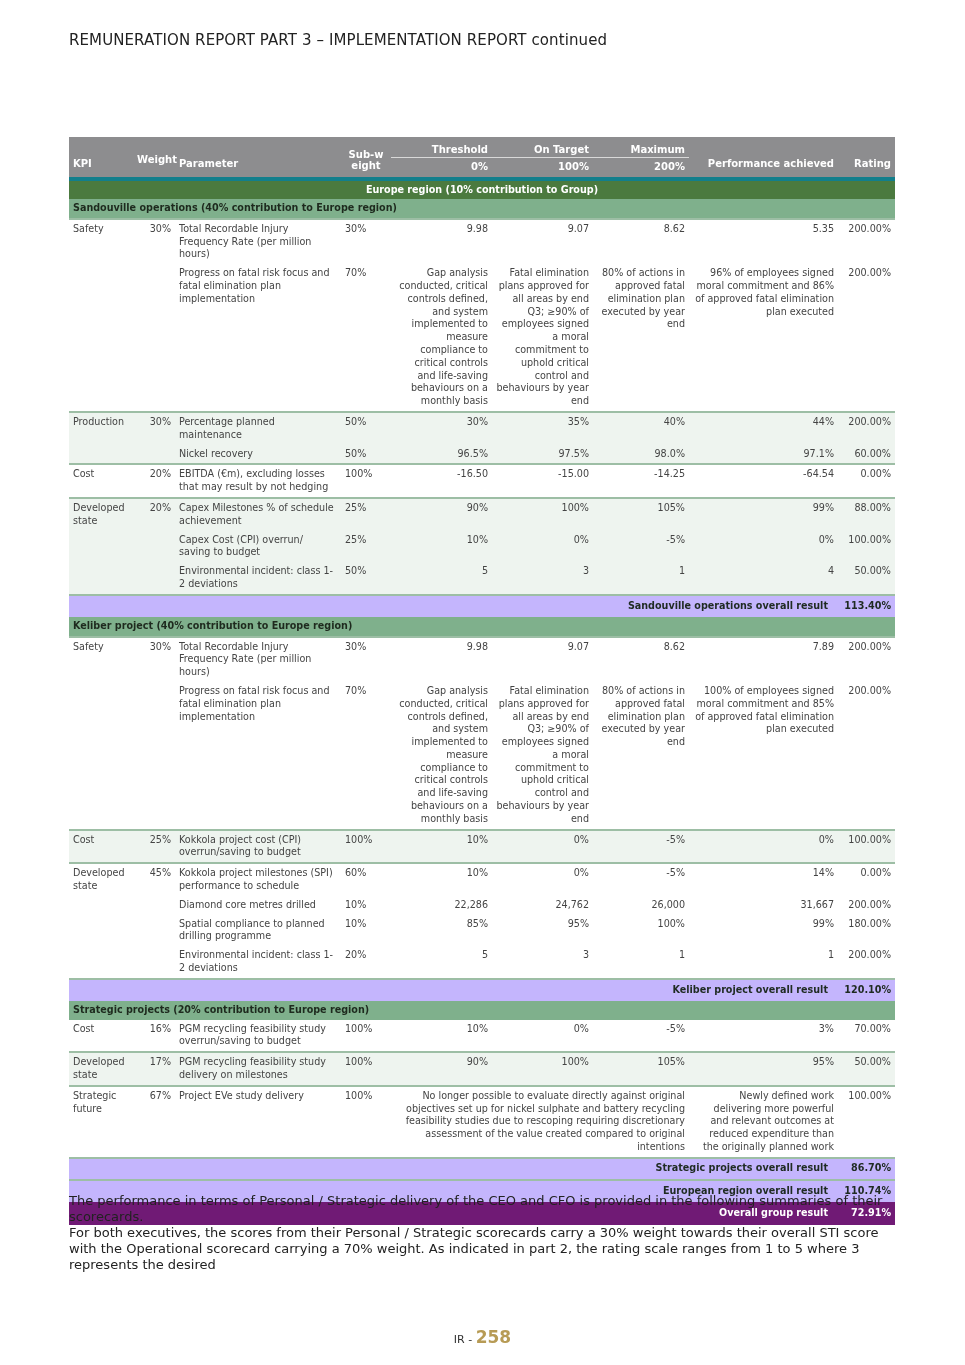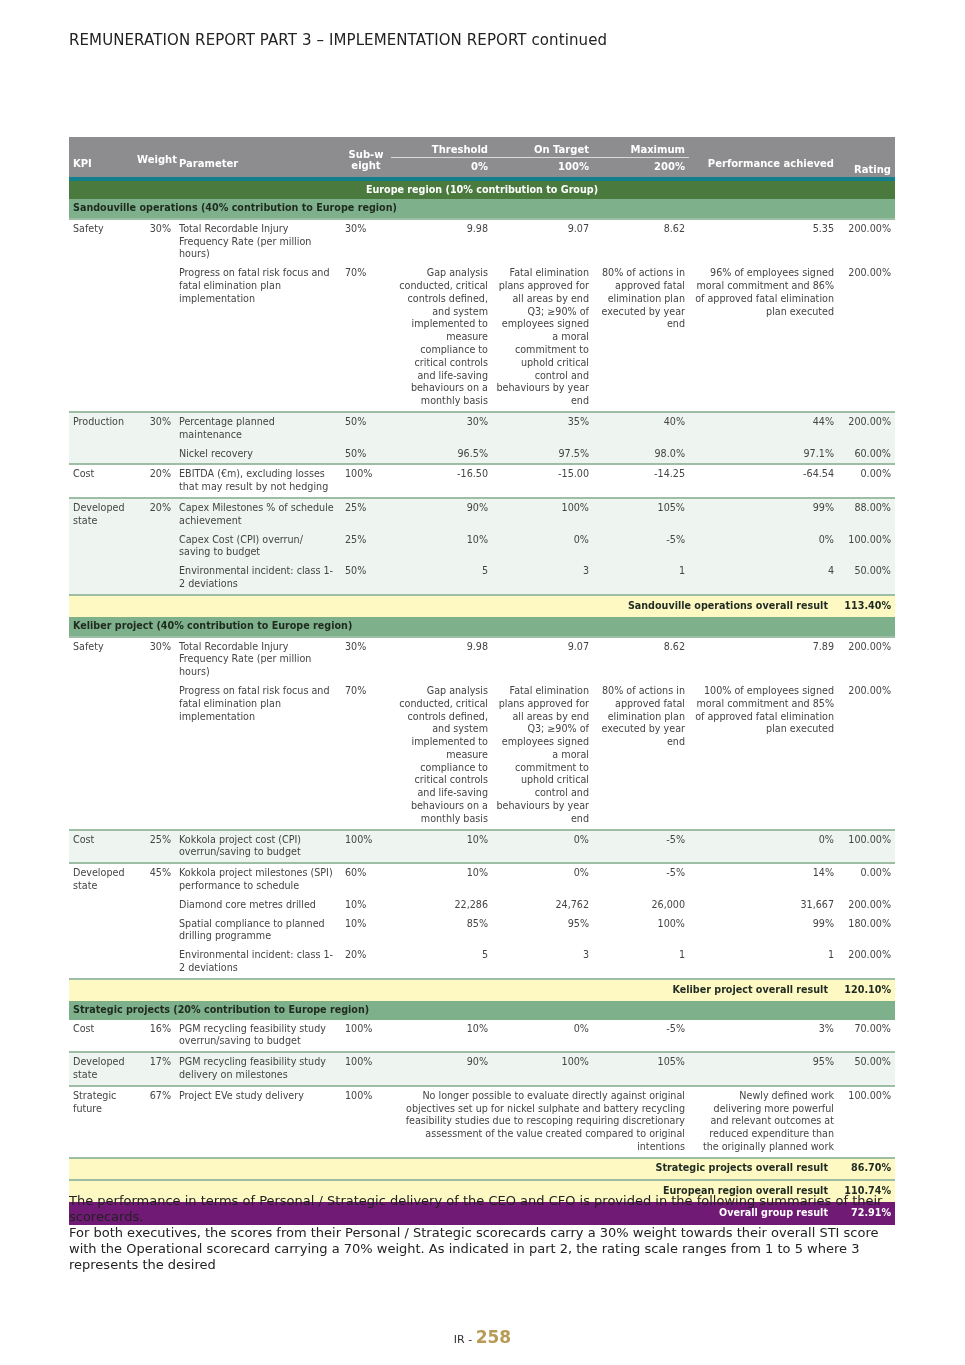--- a/index.html
+++ b/index.html
@@ -23,21 +23,21 @@
   .hdr-band-top { border-bottom: 1px solid #d9d9d9; }
   .r { text-align: right; }
   .l { text-align: left; }
   .c { text-align: center; }
   .teal-band td { background: #127f8c; height: 4px; padding: 0; }
   .region-row td { background: #4b7a3f; color: #fff; font-weight: bold; height: 18px; text-align: center; padding: 0; }
   .sub-row td { background: #7fb08c; color: #1e2a1e; font-weight: bold; height: 18px; padding: 0; }
   tbody.data td { padding: 3px 4px 3px 4px; vertical-align: top; }
   tbody.data tr.grp-start td { border-top: 2px solid #9dbea5; }
   tbody.data tr.alt td { background: #eef4ef; }
-  tr.result-row td { background: #fef9c3; height: 22px; padding: 0 4px; font-weight: bold; color: #1f2b22; text-align: right; vertical-align: middle; border-top: 2px solid #9dbea5; }
+  tr.result-row td { background: #c4b5fd; height: 22px; padding: 0 4px; font-weight: bold; color: #1f2b22; text-align: right; vertical-align: middle; border-top: 2px solid #9dbea5; }
   tr.result-row td.res-label { padding-right: 10px; }
   tr.overall-row td { background: #701a75; color: #fff; font-weight: bold; height: 23px; padding: 0 4px; text-align: right; vertical-align: middle; }
   tr.overall-row td.res-label { padding-right: 10px; }
   .para { position: absolute; left: 69px; width: 826px; font-size: 13px; line-height: 16px; color: #222; }
   .footer { position: absolute; top: 1327px; left: 0; width: 965px; text-align: center; font-size: 11px; color: #333; }
   .footer .pg { color: #b79b55; font-weight: bold; font-size: 17px; }
   .nowrap { white-space: nowrap; }
 </style>
 </head>
 <body>
@@ -60,21 +60,21 @@
     <thead>
       <tr class="hdr1">
         <th rowspan="2" class="l" style="vertical-align:bottom;padding-bottom:6px;">KPI</th>
         <th rowspan="2" class="r" style="vertical-align:bottom;padding-bottom:10px;">Weight</th>
         <th rowspan="2" class="l" style="vertical-align:bottom;padding-bottom:6px;">Parameter</th>
         <th rowspan="2" class="c" style="vertical-align:bottom;padding-bottom:6px;line-height:11px;"><span style="display:inline-block;width:40px;word-break:break-all;">Sub-weight</span></th>
         <th class="r hdr-band-top">Threshold</th>
         <th class="r hdr-band-top">On Target</th>
         <th class="r hdr-band-top">Maximum</th>
         <th rowspan="2" class="r" style="vertical-align:bottom;padding-bottom:6px;">Performance achieved</th>
-        <th rowspan="2" class="r" style="vertical-align:bottom;margin-top:27px;">Rating</th>
+        <th rowspan="2" class="r" style="vertical-align:bottom;padding-bottom:6px;margin-top:27px;">Rating</th>
       </tr>
       <tr class="hdr2">
         <th class="r">0%</th>
         <th class="r">100%</th>
         <th class="r">200%</th>
       </tr>
     </thead>
     <tbody>
       <tr class="teal-band">
           <td colspan="9"></td>

